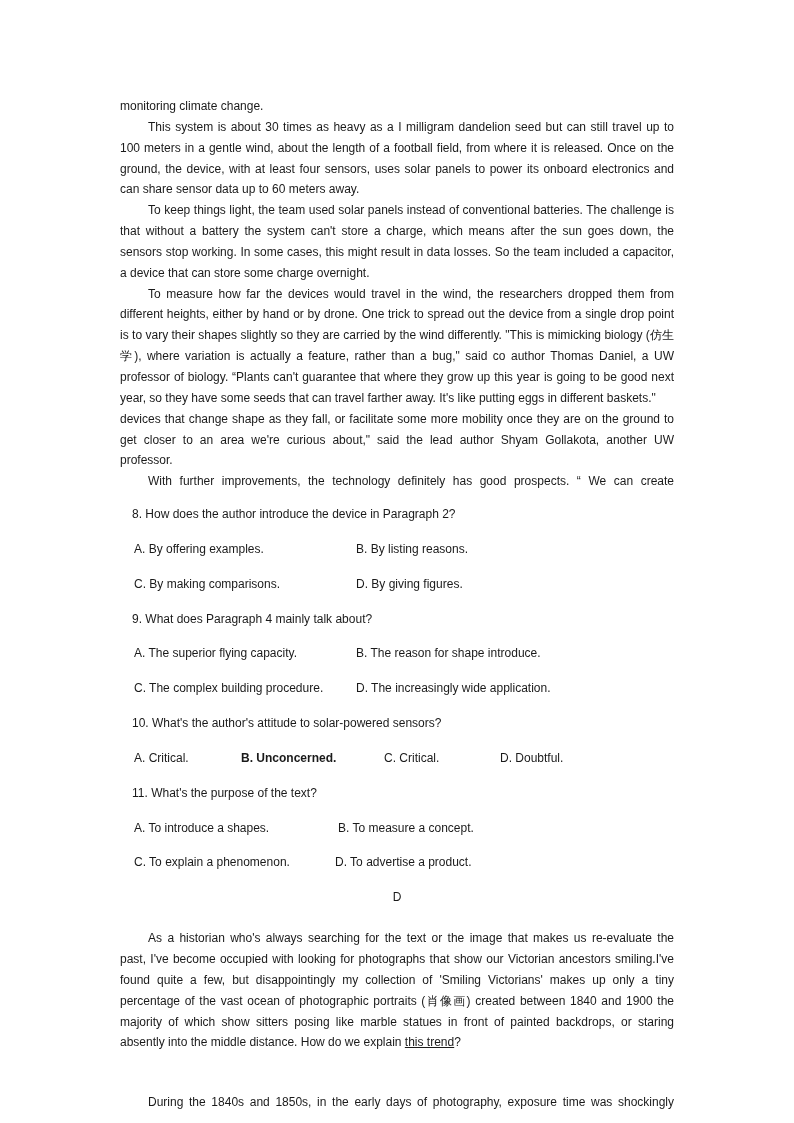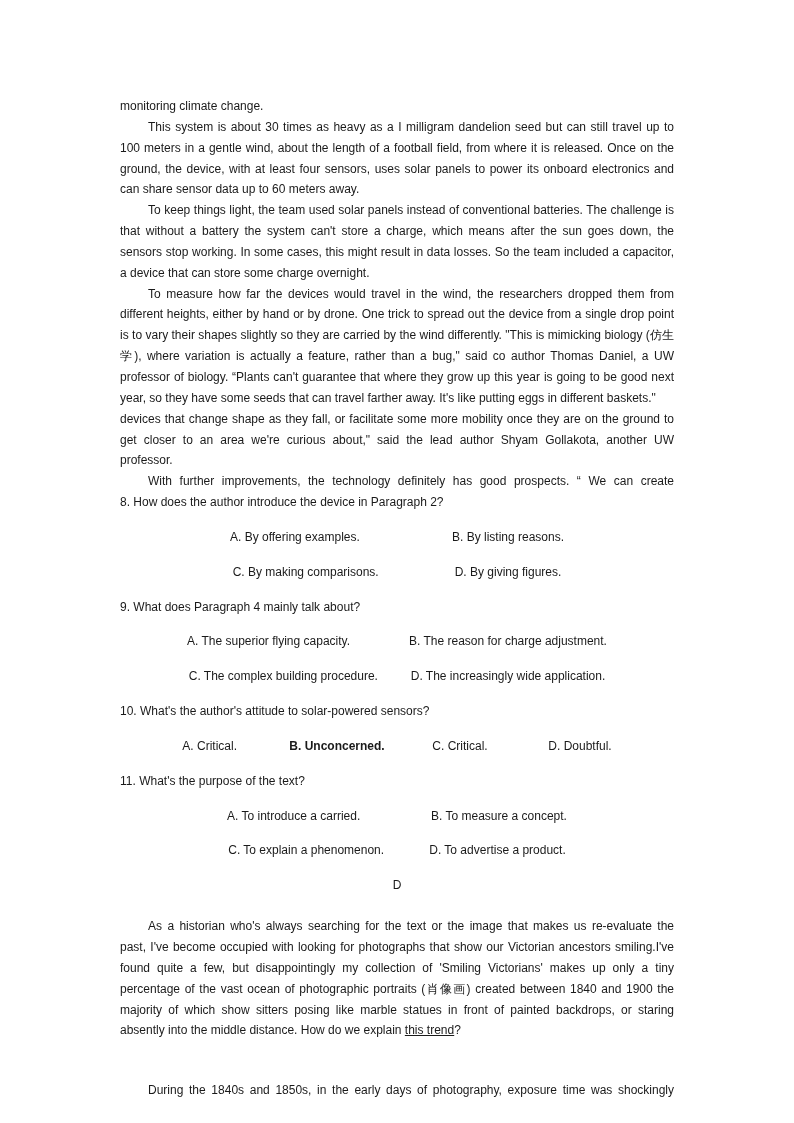--- a/index.html
+++ b/index.html
@@ -4,22 +4,22 @@
 <style>
   html, body { margin: 0; padding: 0; background: #ffffff; }
   body { width: 794px; height: 1123px; position: relative; overflow: hidden; }
   .page {
     position: absolute; left: 120px; top: 96px; width: 554px;
     font-family: "Liberation Sans", sans-serif;
     font-size: 12px; line-height: 20.85px; color: #1a1a1a;
   }
   .p { margin: 0; text-align: justify; text-align-last: left; }
   .indent { text-indent: 28px; }
-  .q { margin: 0; white-space: nowrap; }
-  .opts { display: flex; margin: 14px; white-space: nowrap; justify-content: center; }
+  .q { margin: 12px; white-space: nowrap; }
+  .opts { display: flex; margin: 14px; white-space: nowrap; }
   .opt2 span { display: inline-block; }
   .opt2 .a { width: 222px; }
   .opt4 span { display: inline-block; }
   .opt4 .a { width: 107px; }
   .opt4 .b { width: 143px; font-weight: bold; }
   .opt4 .c { width: 116px; }
   .center { text-align: center; margin: 0; }
   .u { text-decoration: underline; }
 </style>
 </head>
@@ -45,42 +45,42 @@
     <p class="opts opt2">
         <span class="a">C. By making comparisons.</span>
         <span>D. By giving figures.</span>
       </p>
   </div>
 
   <div>
     <p class="q">9. What does Paragraph 4 mainly talk about?</p>
     <p class="opts opt2">
         <span class="a">A. The superior flying capacity.</span>
-        <span>B. The reason for charge adjustment.</span>
+        <span>B. The reason for shape introduce.</span>
       </p>
     <p class="opts opt2">
         <span class="a">C. The complex building procedure.</span>
         <span>D. The increasingly wide application.</span>
       </p>
   </div>
 
   <div>
     <p class="q">10. What's the author's attitude to solar-powered sensors?</p>
     <p class="opts opt4">
       <span class="a">A. Critical.</span>
         <span class="b">B. Unconcerned.</span>
         <span class="c">C. Critical.</span>
         <span>D. Doubtful.</span>
     </p>
   </div>
 
   <div>
     <p class="q">11. What's the purpose of the text?</p>
     <p class="opts opt2">
-        <span class="a" style="width:204px">A. To introduce a carried.</span>
+        <span class="a" style="width:204px">A. To introduce a shapes.</span>
         <span>B. To measure a concept.</span>
       </p>
     <p class="opts opt2">
         <span class="a" style="width:201px">C. To explain a phenomenon.</span>
         <span>D. To advertise a product.</span>
       </p>
   </div>
 
   <p class="center">D</p>
 

